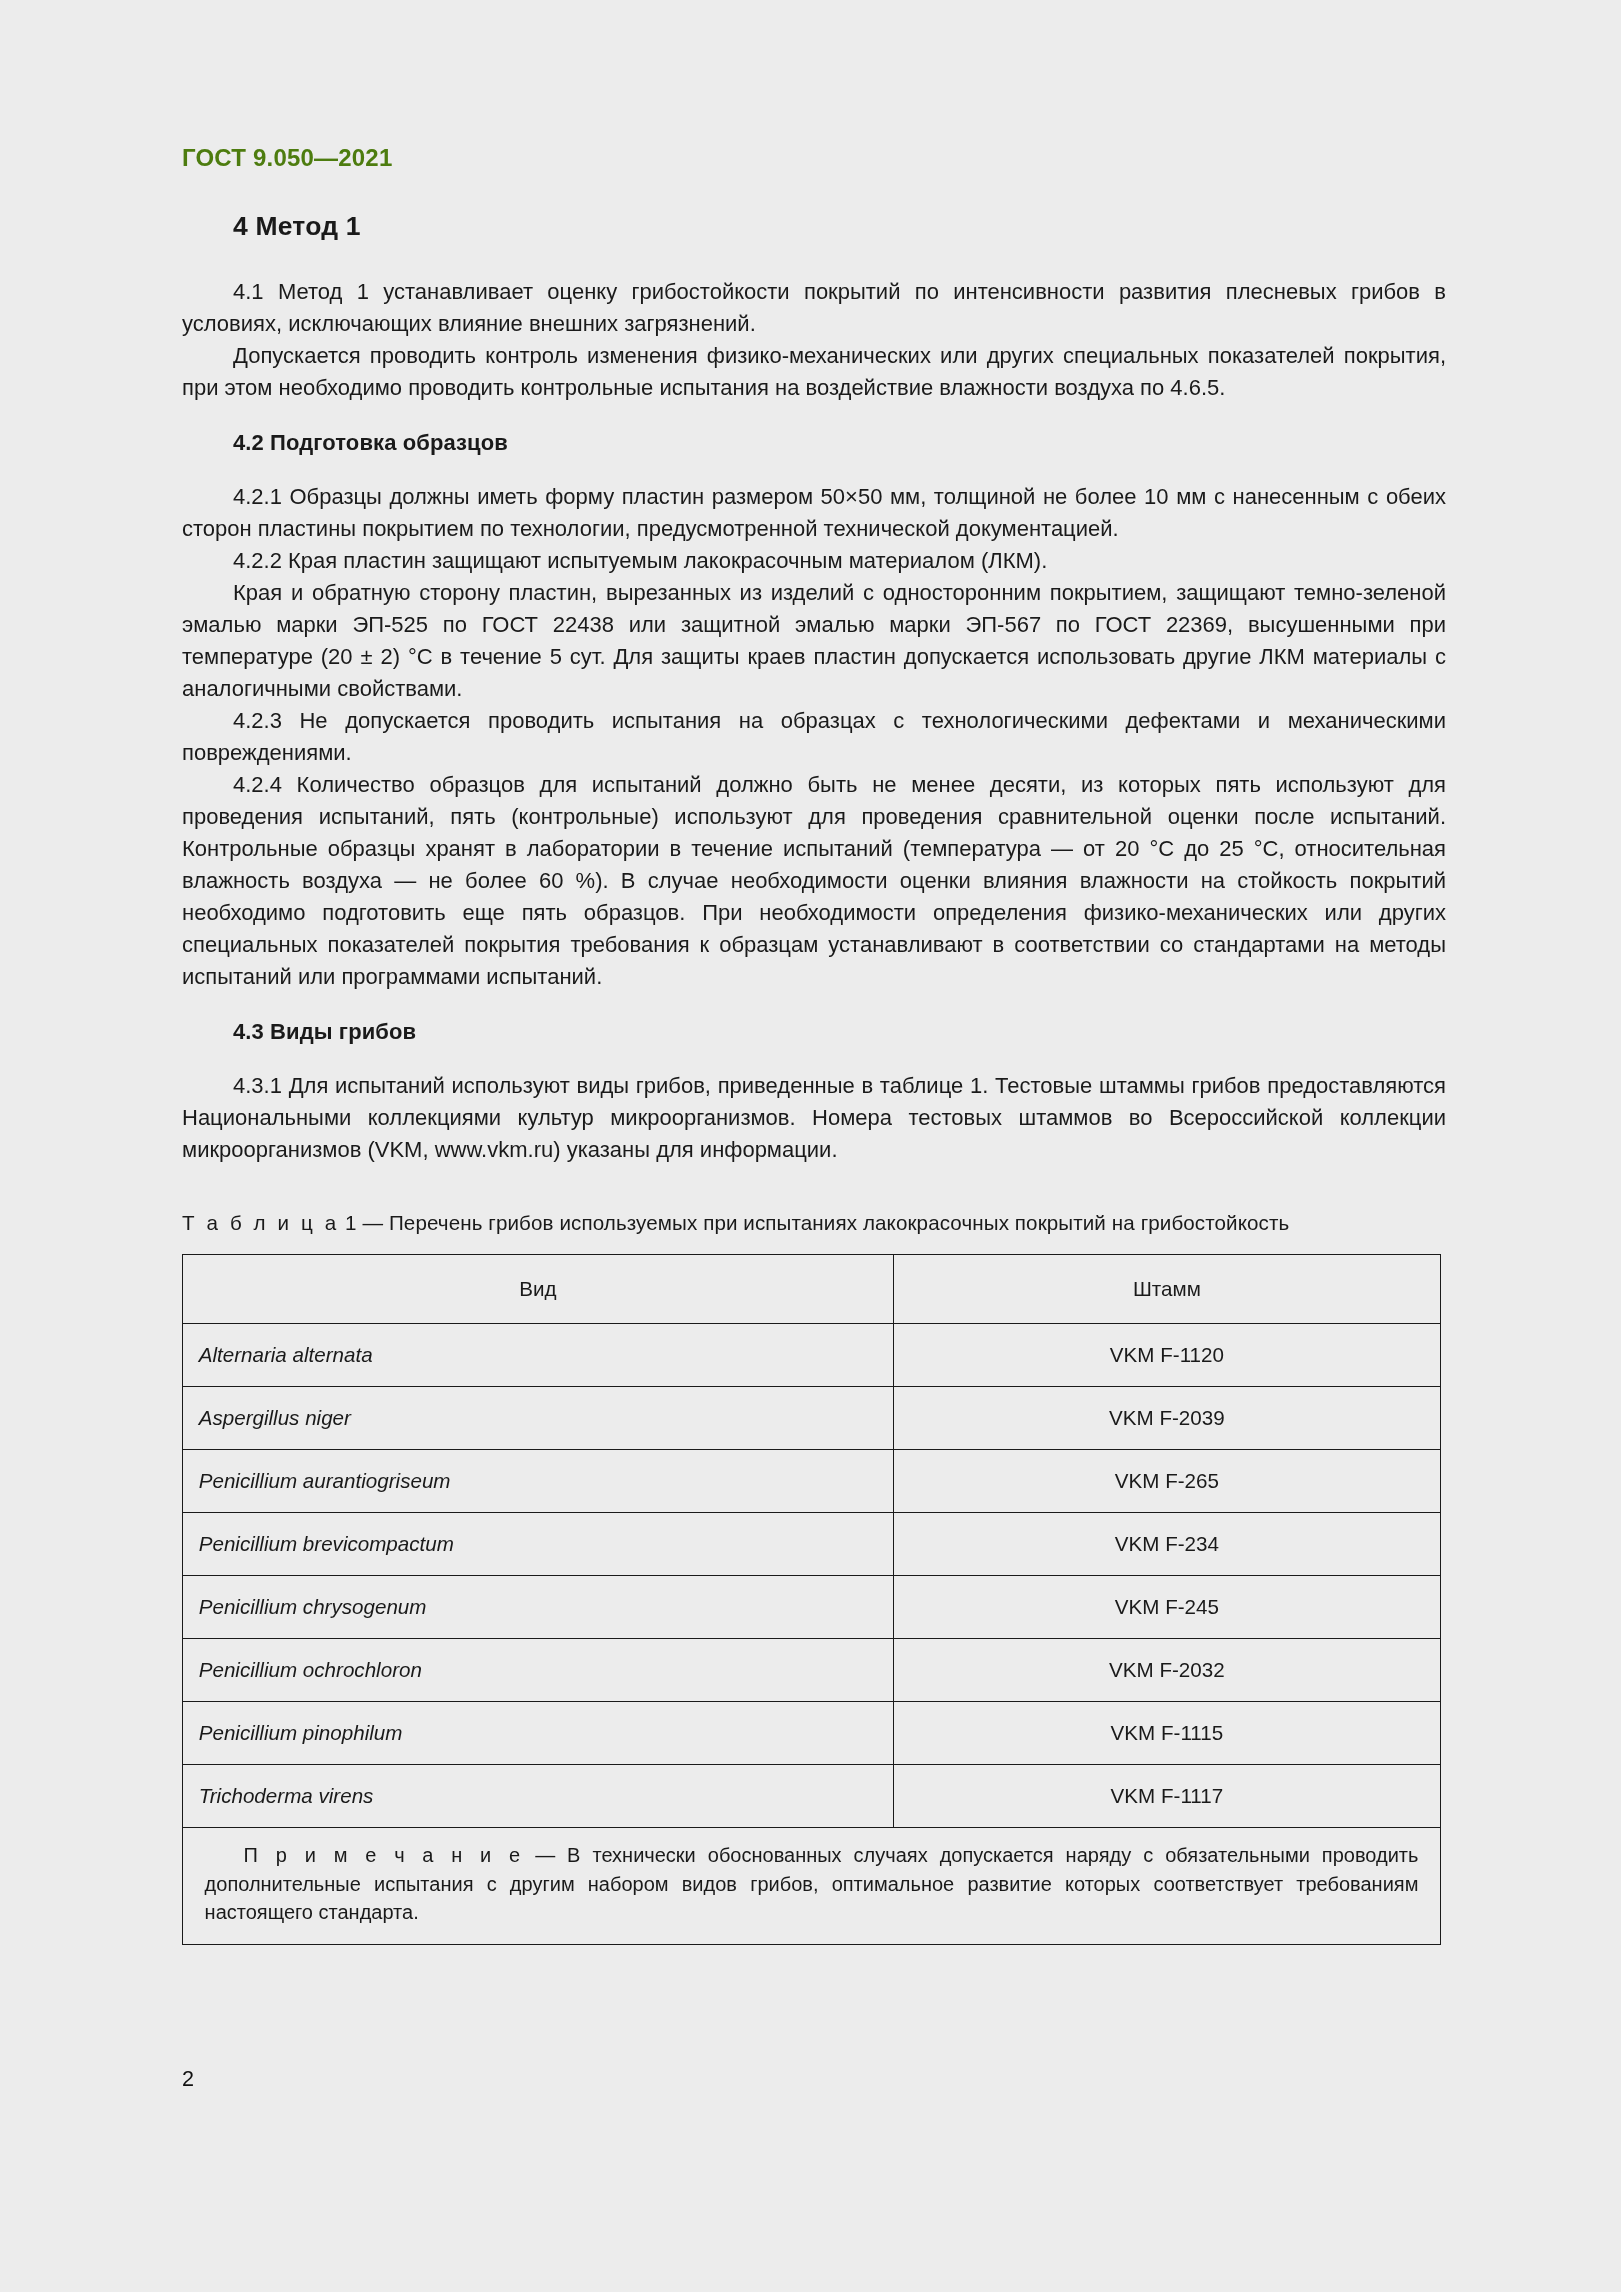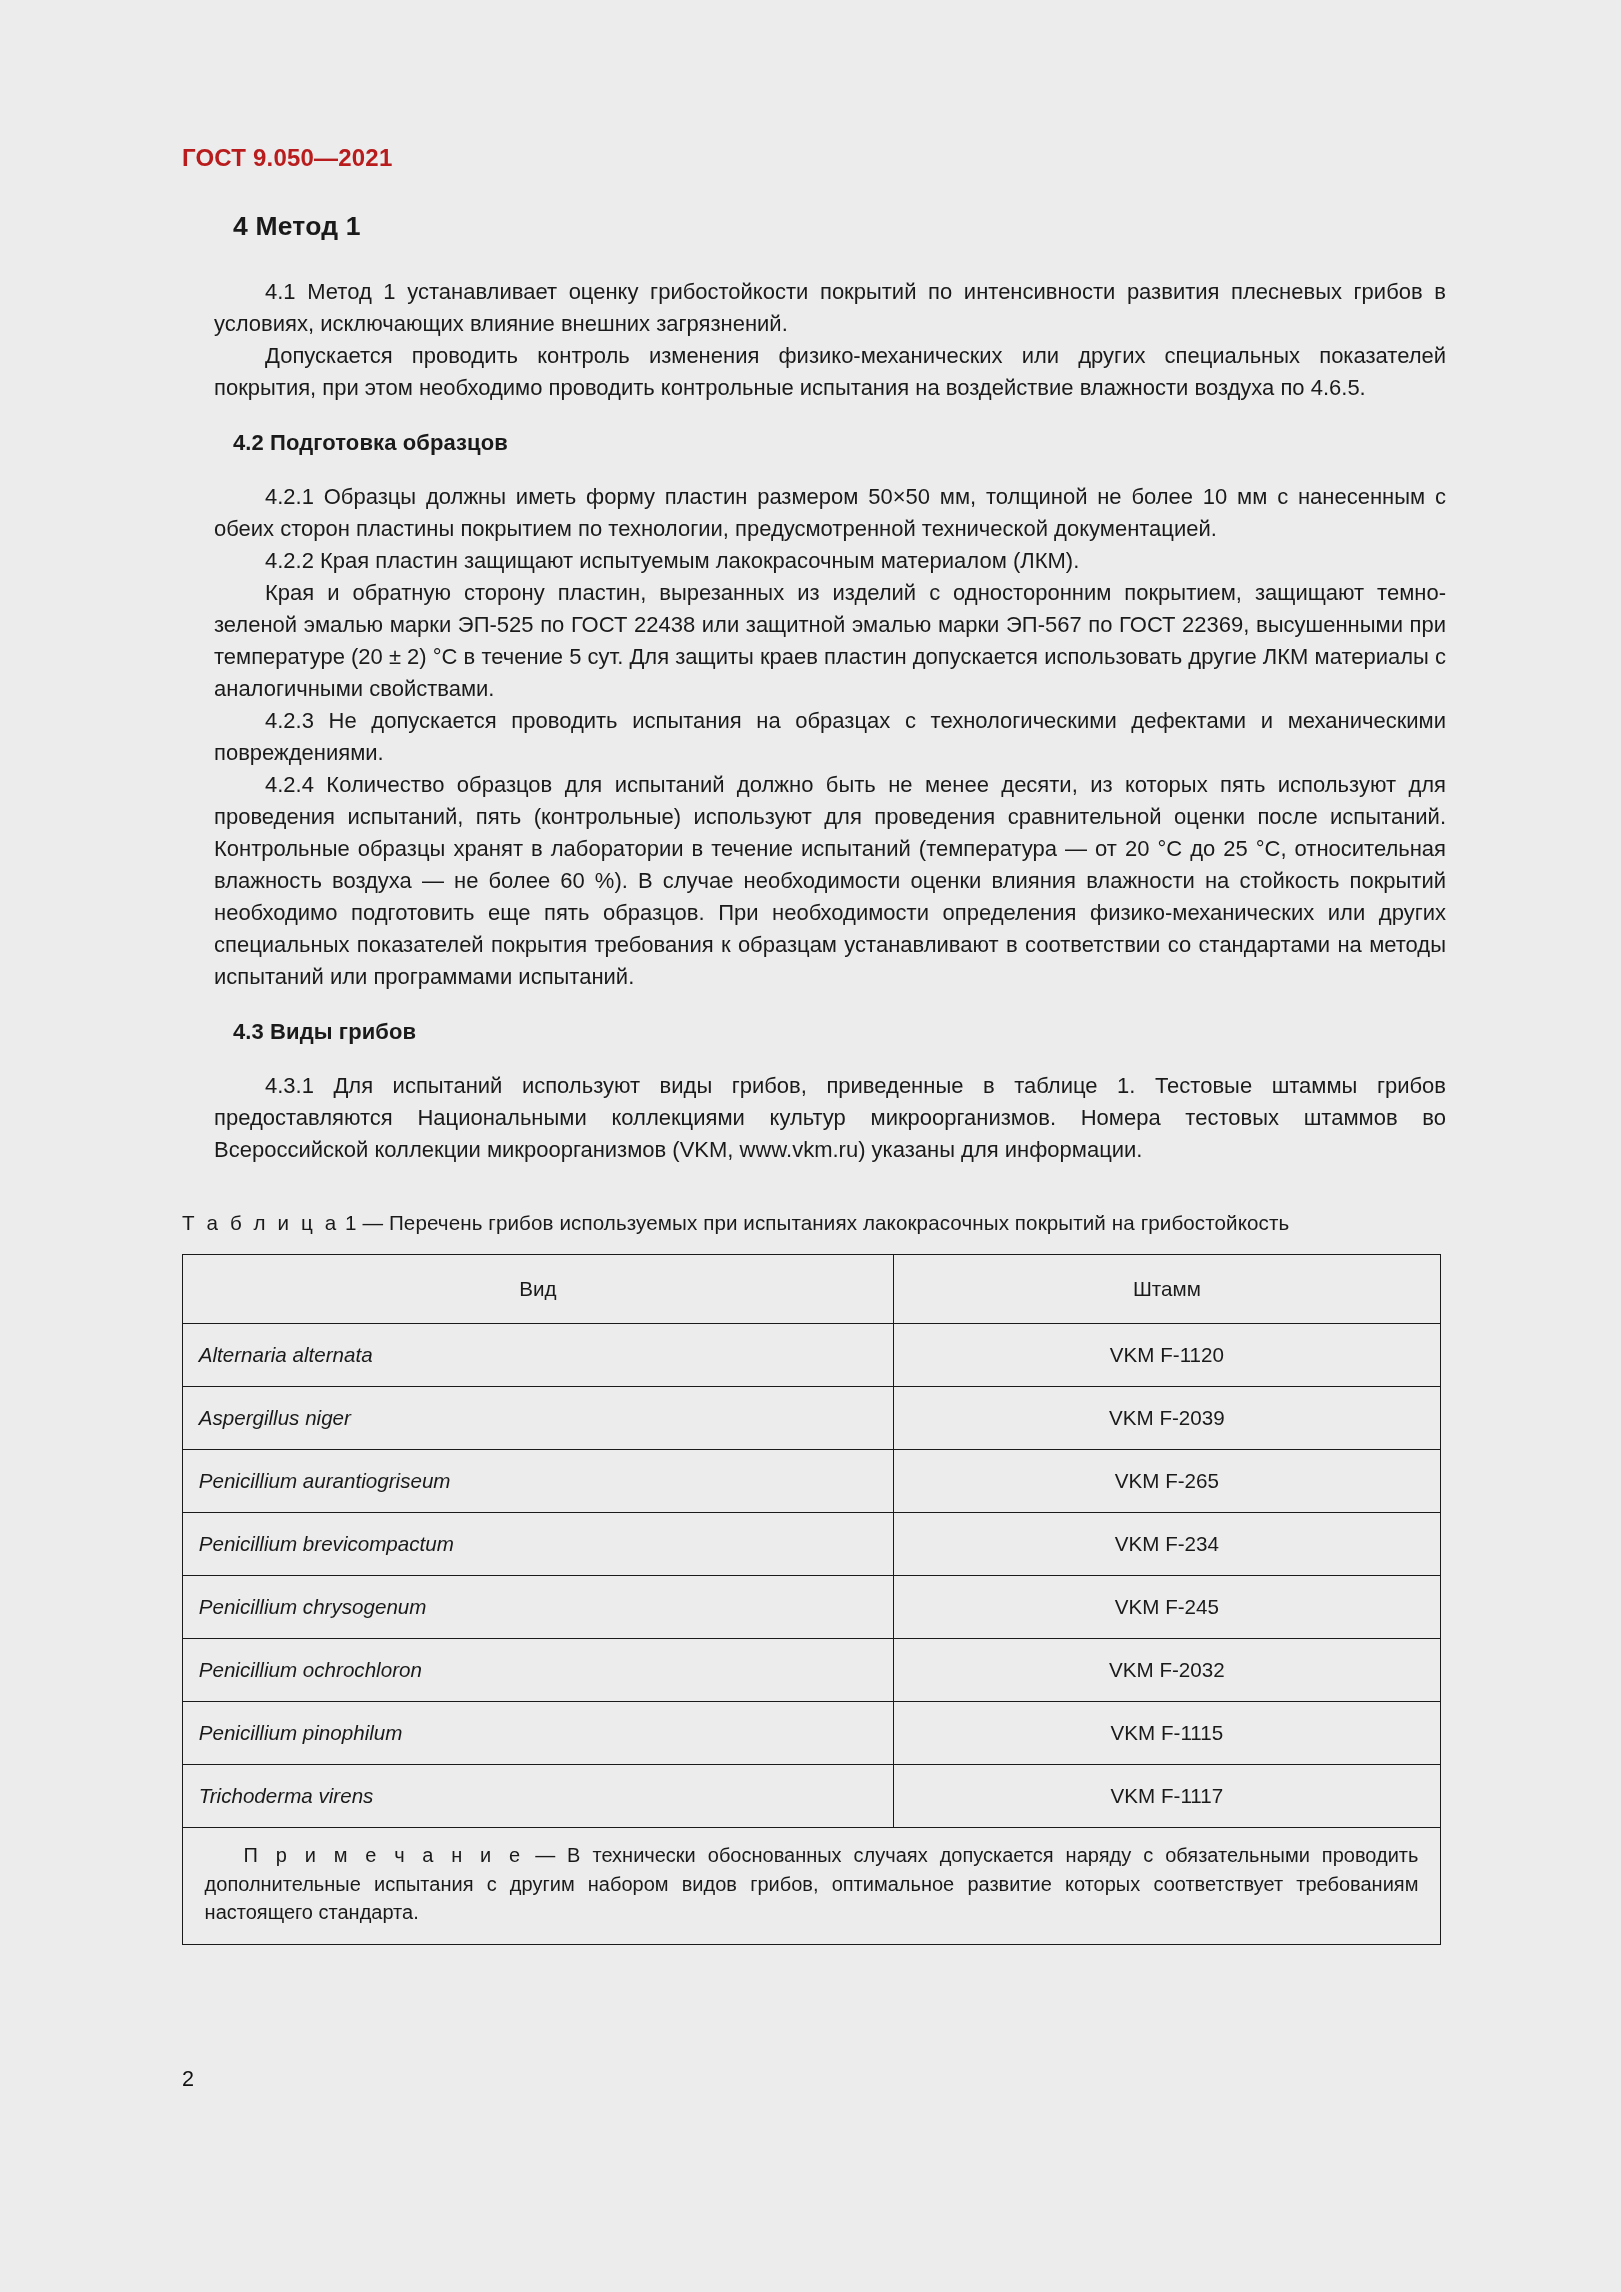--- a/index.html
+++ b/index.html
@@ -22,21 +22,21 @@
     background: #ececec;
     box-sizing: border-box;
   }
   .running-head {
     position: absolute;
     left: 182px;
     top: 144px;
     font-size: 24px;
     font-weight: bold;
     letter-spacing: 0.2px;
-    color: #b91c1c;
+    color: #4d7c0f;
   }
   .body-area {
     position: absolute;
     left: 182px;
     top: 211px;
     width: 1264px;
   }
   h2.clause-title {
     font-size: 26.5px;
     font-weight: bold;
@@ -60,21 +60,20 @@
     font-size: 22px;
     line-height: 1.455;
     margin: 0;
     padding: 0;
     text-align: justify;
     text-justify: inter-word;
     hyphens: manual;
   }
   p.indent {
     text-indent: 51px;
-    margin-left: 32px;
   }
   .gap-md { height: 25.5px; }
   .gap-lg { height: 34px; }
   .gap-xl { height: 43px; }
 
   .table-caption {
     font-size: 20.6px;
     line-height: 1.4;
     margin: 0;
     padding: 0;

